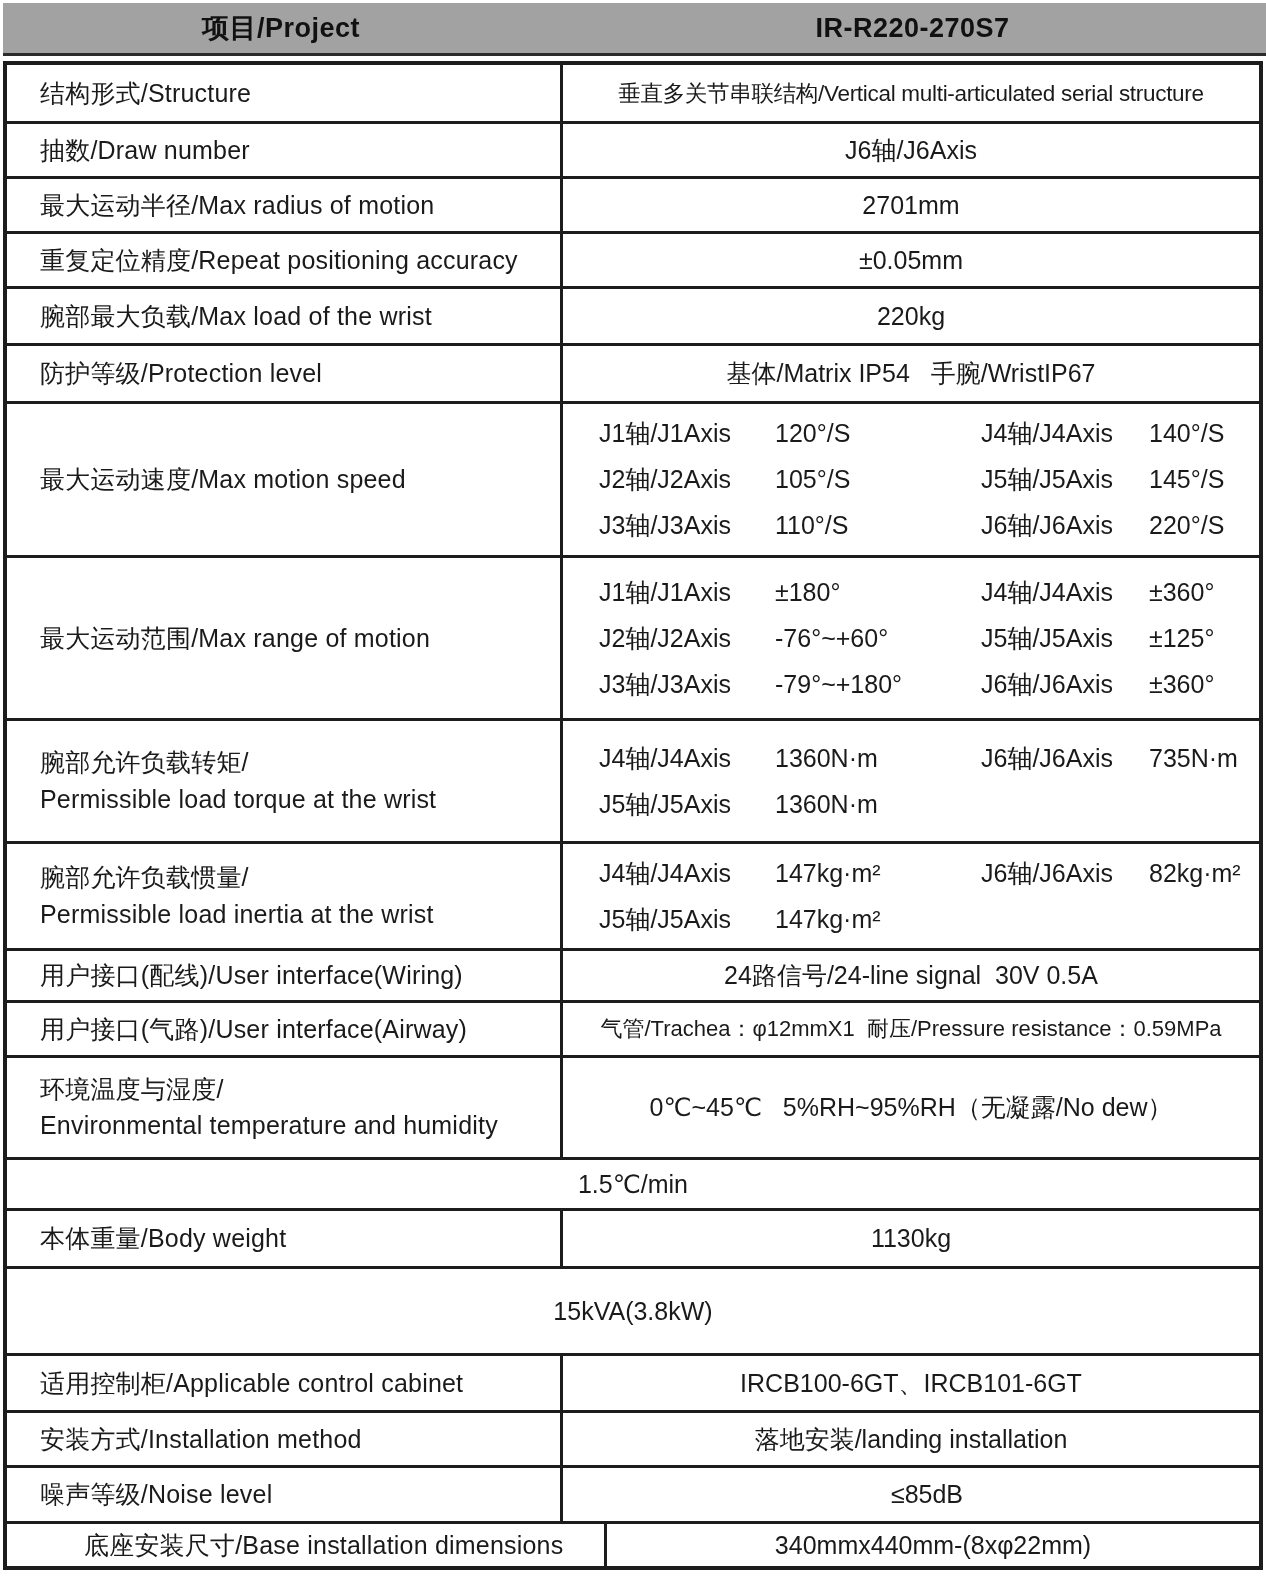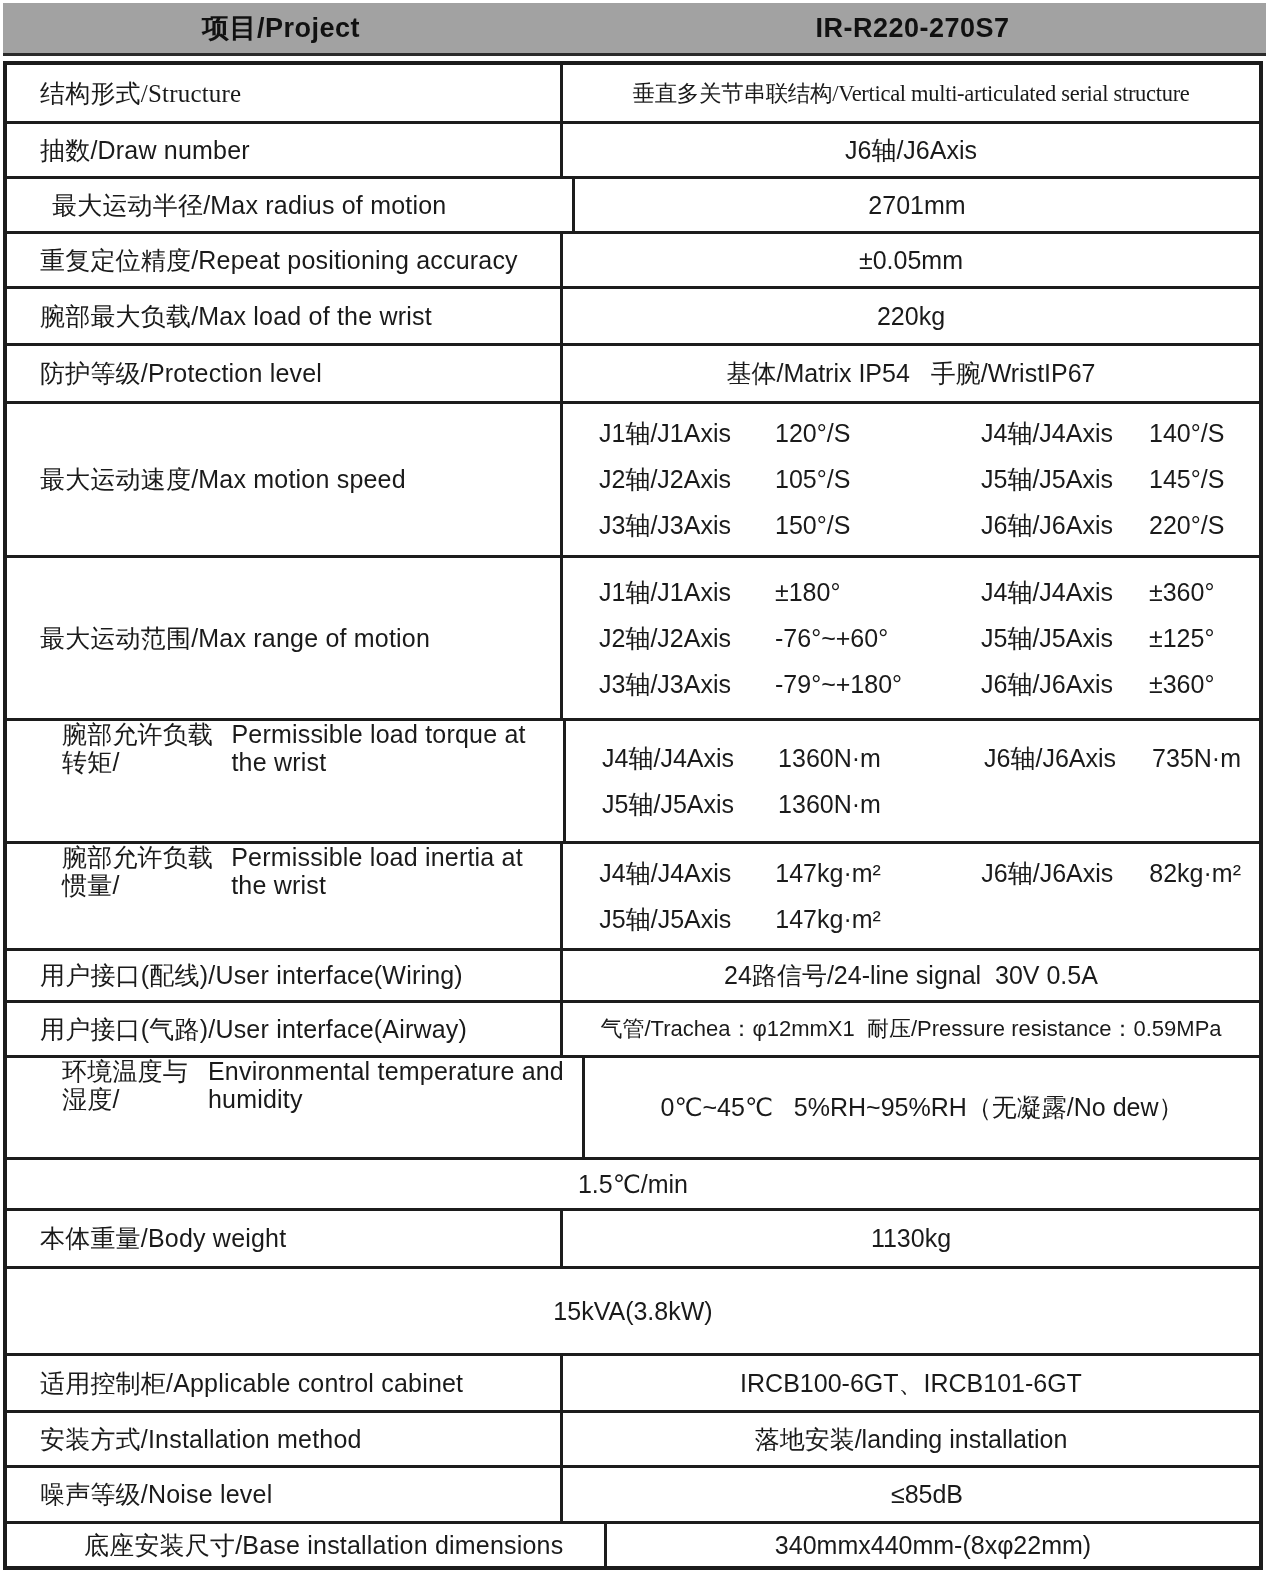--- a/index.html
+++ b/index.html
@@ -36,26 +36,26 @@
   
   .spec-table{
     margin:0 3px;
     border:4px solid var(--border);
     background:#fff;
   }
   .row{
     display:flex;
     border-top:3px solid var(--border);
   }
-  .row:first-child{border-top:none;font-family:Liberation Serif, serif;}
+  .row:first-child{border-top:none;}
 
   
   .row:nth-child(1){height:56px;}
   .row:nth-child(2){height:55px;}
-  .row:nth-child(3){height:55px;padding-left:12px;}
+  .row:nth-child(3){height:55px;}
   .row:nth-child(4){height:55px;}
   .row:nth-child(5){height:57px;}
   .row:nth-child(6){height:58px;}
   .row:nth-child(7){height:154px;}
   .row:nth-child(8){height:163px;}
   .row:nth-child(9){height:123px;}
   .row:nth-child(10){height:107px;}
   .row:nth-child(11){height:52px;}
   .row:nth-child(12){height:55px;}
   .row:nth-child(13){height:102px;}
@@ -69,23 +69,22 @@
 
   .cell{display:flex;align-items:center;}
   .cell.label{
     width:556px;
     border-right:3px solid var(--border);
     padding-left:33px;padding-right:10px;
     font-size:25px;
     letter-spacing:0.2px;
   }
   .cell.label.two-line{
-    flex-direction:row;align-items:flex-start;justify-content:center;
+    flex-direction:column;align-items:flex-start;justify-content:center;
     row-gap:9px;
-    margin-left:22px;
   }
   .cell.label.two-line span{display:block;line-height:1.1;}
   .cell.value{
     flex:1;
     justify-content:center;
     font-size:25px;
     white-space:pre-wrap;
     padding:0 8px;
     text-align:center;
   }
@@ -153,21 +152,21 @@
       <div class="cell value axis-grid">
         <span>J1轴/J1Axis</span>
         <span>120°/S</span>
         <span>J4轴/J4Axis</span>
         <span>140°/S</span>
         <span>J2轴/J2Axis</span>
         <span>105°/S</span>
         <span>J5轴/J5Axis</span>
         <span>145°/S</span>
         <span>J3轴/J3Axis</span>
-        <span>150°/S</span>
+        <span>110°/S</span>
         <span>J6轴/J6Axis</span>
         <span>220°/S</span>
       </div>
     </div>
 
     <div class="row">
       <div class="cell label">最大运动范围/Max range of motion</div>
       <div class="cell value axis-grid">
         <span>J1轴/J1Axis</span>
         <span>±180°</span>

